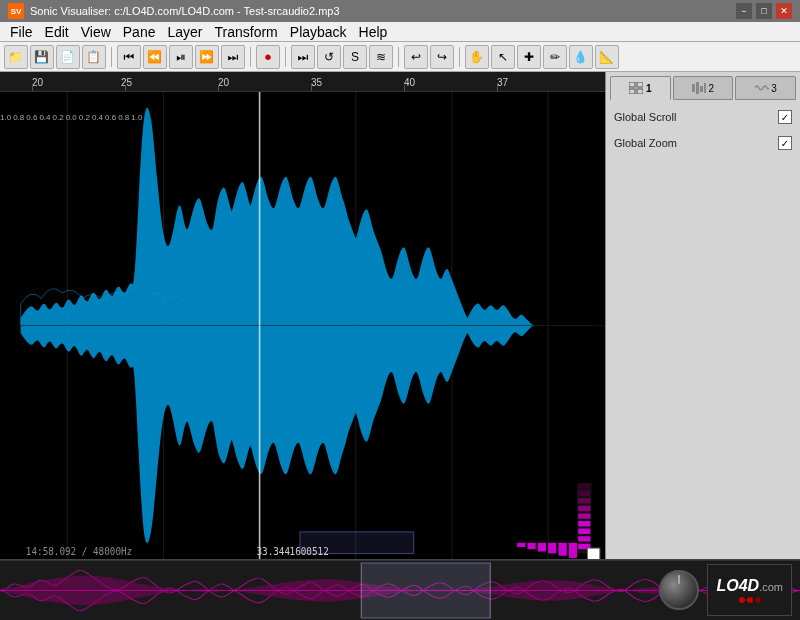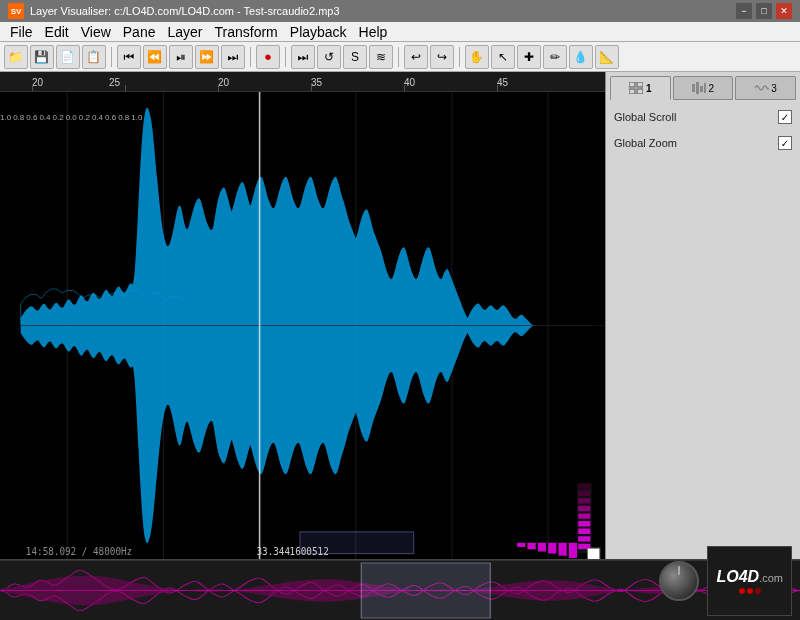--- a/index.html
+++ b/index.html
@@ -279,21 +279,21 @@
       width: 2px; height: 8px;
       background: #aaa;
       border-radius: 1px;
     }
   </style>
 </head>
 <body>
 
 <div id="title-bar">
   <div class="app-icon">SV</div>
-  <div class="title-text">Layer Visualiser: c:/LO4D.com/LO4D.com - Test-srcaudio2.mp3</div>
+  <div class="title-text">Sonic Visualiser: c:/LO4D.com/LO4D.com - Test-srcaudio2.mp3</div>
   <div class="win-controls">
     <button class="win-btn">−</button>
     <button class="win-btn">□</button>
     <button class="win-btn close">✕</button>
   </div>
 </div>
 
 <div id="menu-bar">
   <div class="menu-item">File</div>
   <div class="menu-item">Edit</div>
@@ -337,29 +337,29 @@
 
 <div id="main">
 
   <div id="wave-area">
 
     <div id="waveform-container">
 
       <div id="time-ruler">
         <span class="ruler-label" style="left:32px">20</span>
         <span class="ruler-tick" style="left:32px"></span>
-        <span class="ruler-label" style="left:109px">25</span>
+        <span class="ruler-label" style="left:121px">25</span>
         <span class="ruler-tick" style="left:125px"></span>
         <span class="ruler-label" style="left:218px">20</span>
         <span class="ruler-tick" style="left:218px"></span>
         <span class="ruler-label" style="left:311px">35</span>
         <span class="ruler-tick" style="left:311px"></span>
         <span class="ruler-label" style="left:404px">40</span>
         <span class="ruler-tick" style="left:404px"></span>
-        <span class="ruler-label" style="left:497px">45</span>
+        <span class="ruler-label" style="left:497px">37</span>
         <span class="ruler-tick" style="left:497px"></span>
       </div>
 
       <div id="waveform-svg-container" style="position:relative">
 
         
         <div id="y-axis">
           <span class="y-label">1.0</span>
           <span class="y-label">0.8</span>
           <span class="y-label">0.6</span>
@@ -697,21 +697,21 @@
       <path d="M0,30 C 30,20 60,10 90,18 C 120,26 150,35 180,30 C 210,25 240,15 270,20 C 300,25 330,35 360,30 C 390,25 420,15 450,22 C 480,29 510,38 540,32 C 560,28 580,26 620,30 L620,30 Z" fill="#880066" opacity="0.5"></path>
       <path d="M0,30 C 30,40 60,50 90,42 C 120,34 150,25 180,30 C 210,35 240,45 270,40 C 300,35 330,25 360,30 C 390,35 420,45 450,38 C 480,31 510,22 540,28 C 560,32 580,34 620,30 L620,30 Z" fill="#880066" opacity="0.5"></path>
 
       <rect x="280" y="2" width="100" height="56" fill="rgba(180,180,255,0.15)" stroke="rgba(200,200,255,0.4)" stroke-width="1"></rect>
     </svg>
 
     <div id="logo-area" style="position:absolute; right:8px; bottom:4px; display:flex; align-items:center; gap:8px; z-index:10;">
       <div id="knob" style="width:40px;height:40px;border-radius:50%;background:radial-gradient(circle at 35% 35%, #888, #111);border:2px solid #555;position:relative;">
         <div style="position:absolute;top:3px;left:50%;transform:translateX(-50%);width:2px;height:8px;background:#bbb;border-radius:1px;"></div>
       </div>
-      <div style="background:#1a1a1a;padding:21px 8px;border:1px solid #444;">
+      <div style="background:#1a1a1a;padding:12px 8px;border:1px solid #444;">
         <span style="color:white;font-size:16px;font-weight:bold;font-style:italic;">LO4D</span><span style="color:#aaa;font-size:11px;">.com</span>
         <div style="display:flex;gap:2px;margin-top:2px;justify-content:center;">
           <div style="width:6px;height:6px;background:#cc0000;border-radius:50%;"></div>
           <div style="width:6px;height:6px;background:#cc0000;border-radius:50%;"></div>
           <div style="width:6px;height:6px;background:#880000;border-radius:50%;"></div>
         </div>
       </div>
     </div>
   </div>
 </div>

